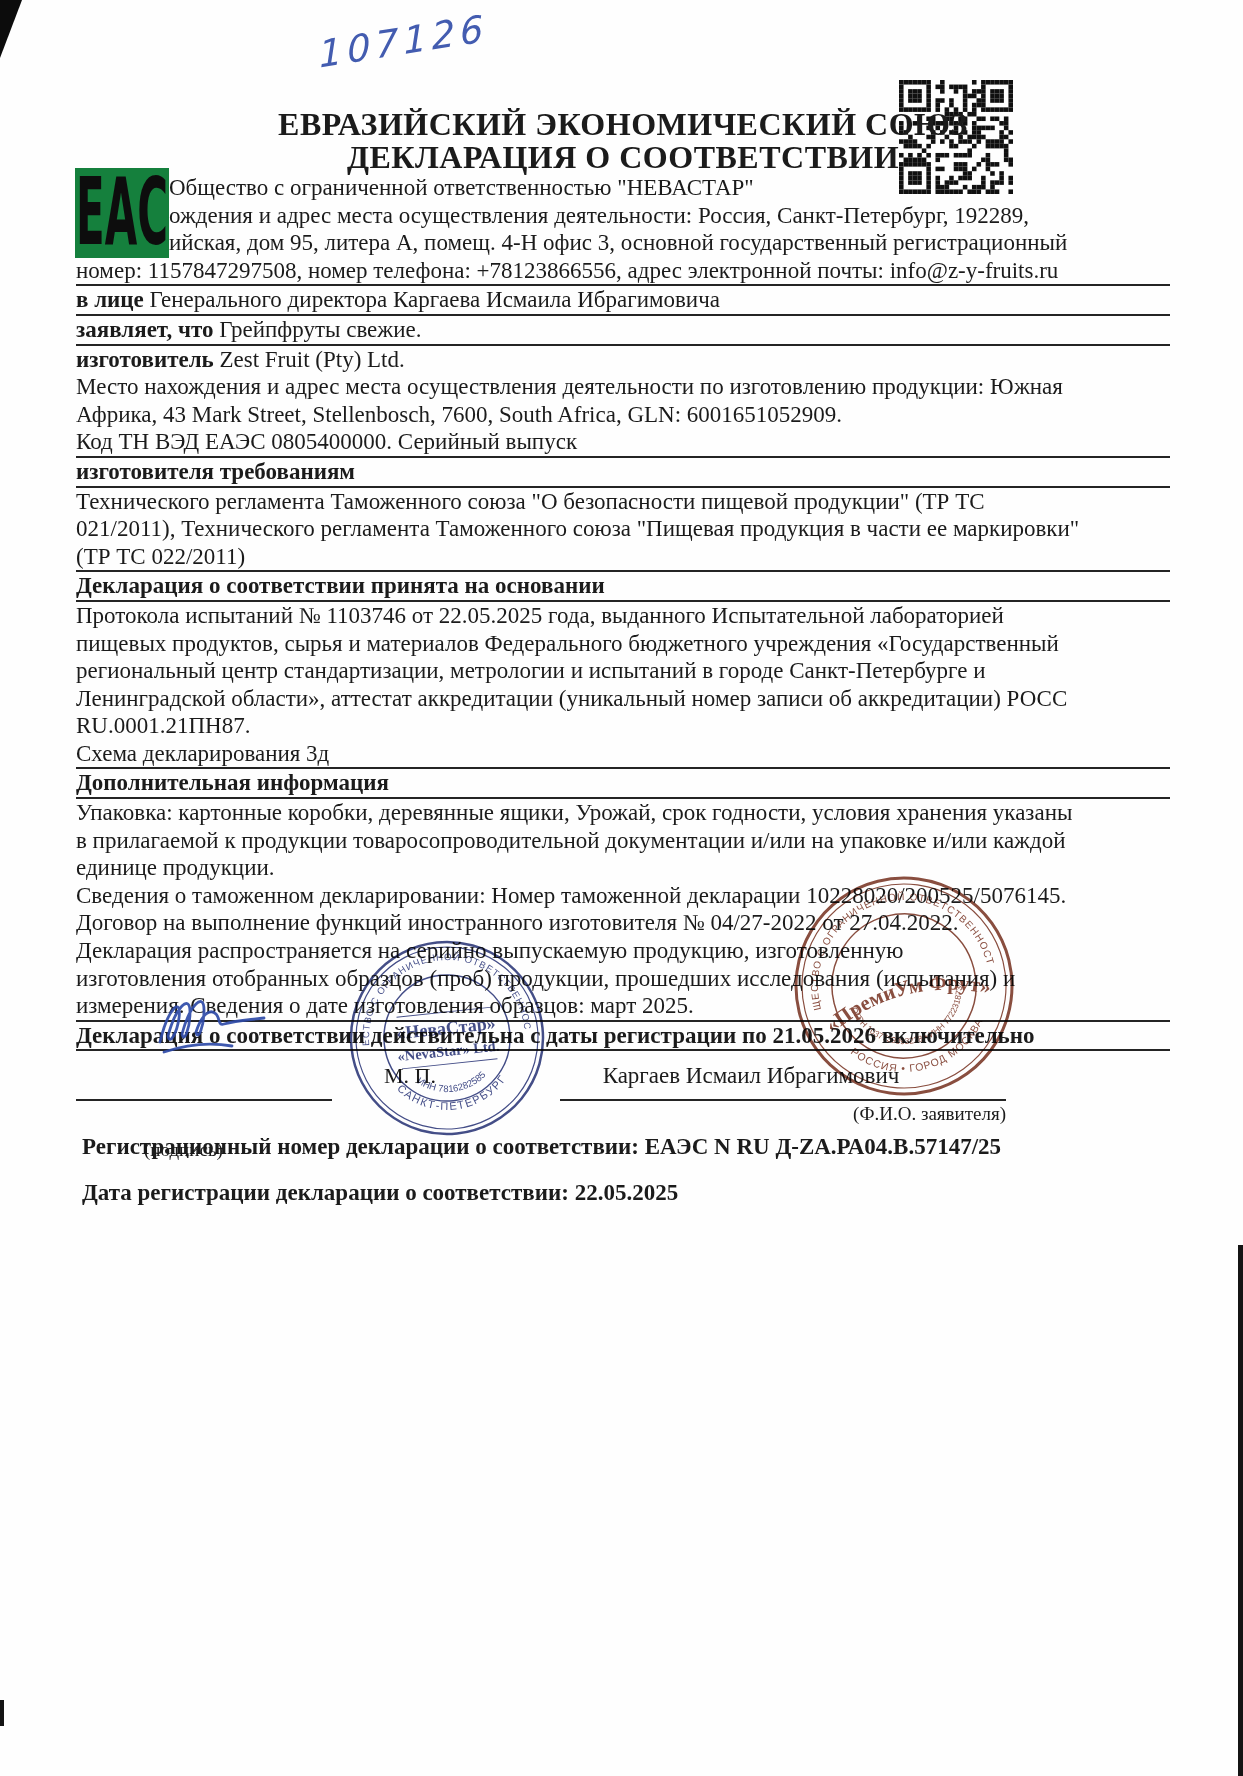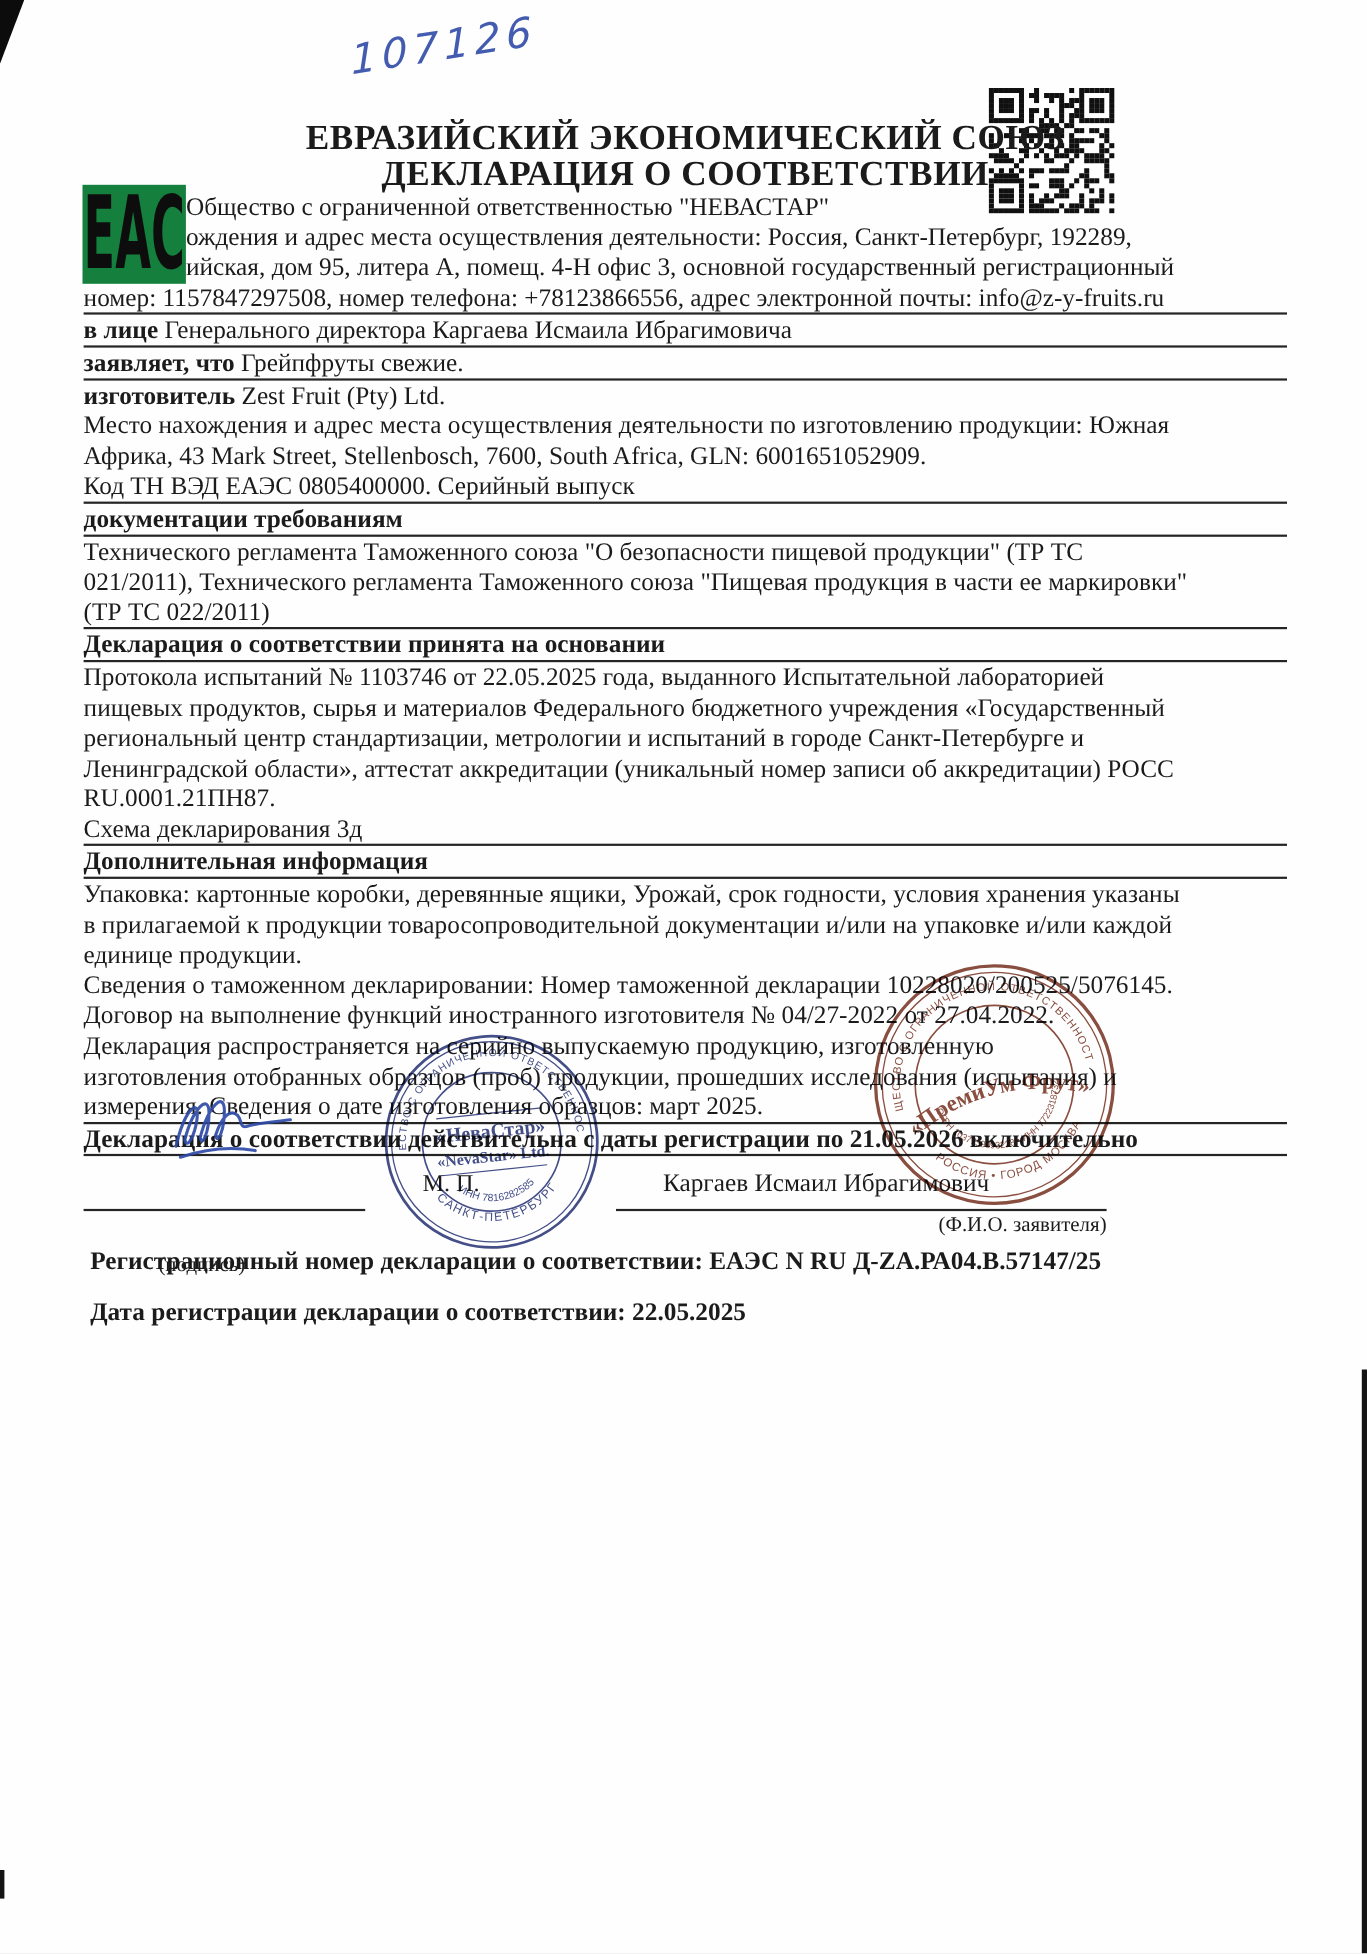--- a/index.html
+++ b/index.html
@@ -414,21 +414,21 @@
     </div>
 
     <div class="sec">
       <div class="ln"><b>изготовитель</b> <span>Zest Fruit (Pty) Ltd.</span></div>
       <div class="ln">Место нахождения и адрес места осуществления деятельности по изготовлению продукции: Южная</div>
       <div class="ln">Африка, 43 Mark Street, Stellenbosch, 7600, South Africa, GLN: 6001651052909.</div>
       <div class="ln">Код ТН ВЭД ЕАЭС 0805400000. Серийный выпуск</div>
     </div>
 
     <div class="sec">
-      <div class="ln bold">документации требованиям</div>
+      <div class="ln bold">изготовителя требованиям</div>
     </div>
     <div class="sec">
       <div class="ln">Технического регламента Таможенного союза "О безопасности пищевой продукции" (ТР ТС</div>
       <div class="ln">021/2011), Технического регламента Таможенного союза "Пищевая продукция в части ее маркировки"</div>
       <div class="ln">(ТР ТС 022/2011)</div>
     </div>
 
     <div class="sec">
       <div class="ln bold">Декларация о соответствии принята на основании</div>
     </div>

